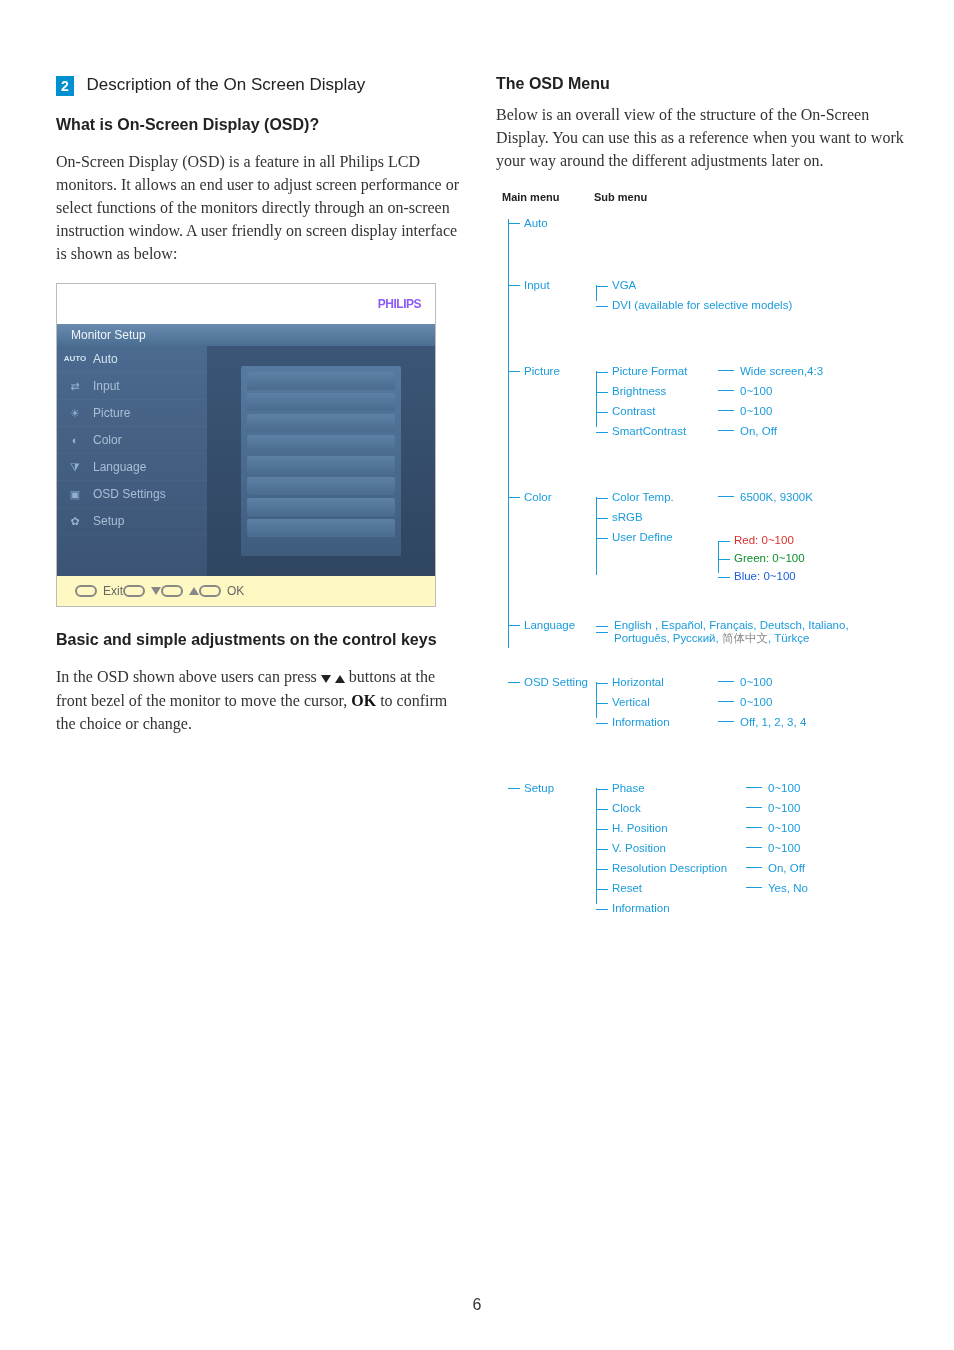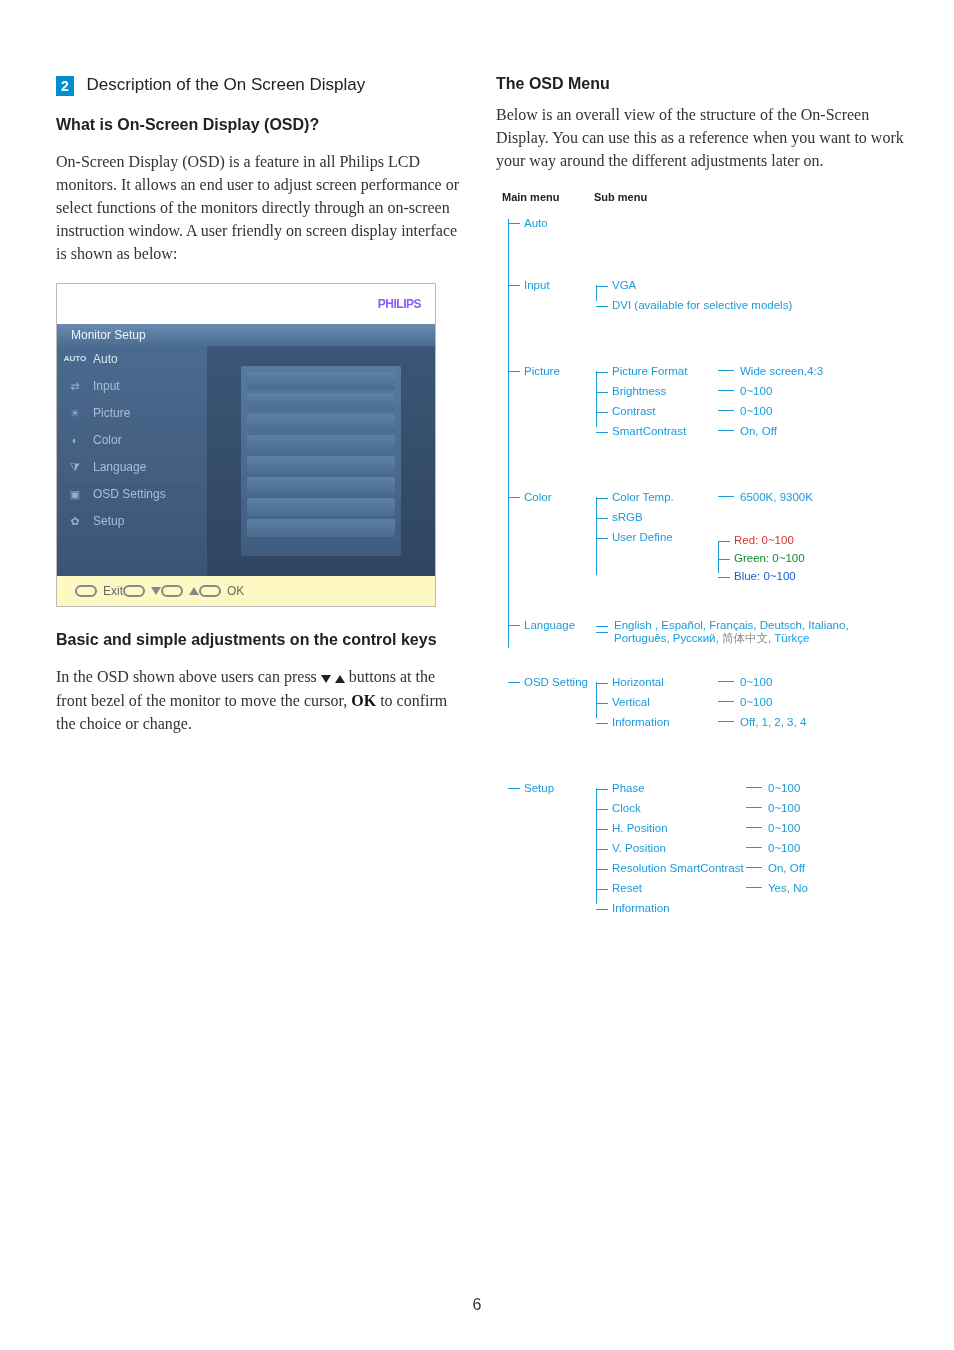--- a/index.html
+++ b/index.html
@@ -535,21 +535,21 @@
               <div class="sub-label" style="flex:0 0 150px">H. Position</div>
               <div class="sub-dash"></div>
               <div class="sub-val">0~100</div>
             </div>
           <div class="sub-row">
               <div class="sub-label" style="flex:0 0 150px">V. Position</div>
               <div class="sub-dash"></div>
               <div class="sub-val">0~100</div>
             </div>
           <div class="sub-row">
-              <div class="sub-label" style="flex:0 0 150px">Resolution SmartContrast</div>
+              <div class="sub-label" style="flex:0 0 150px">Resolution Description</div>
               <div class="sub-dash"></div>
               <div class="sub-val">On, Off</div>
             </div>
           <div class="sub-row">
               <div class="sub-label" style="flex:0 0 150px">Reset</div>
               <div class="sub-dash"></div>
               <div class="sub-val">Yes, No</div>
             </div>
           <div class="sub-row">
               <div class="sub-label wide">Information</div>

